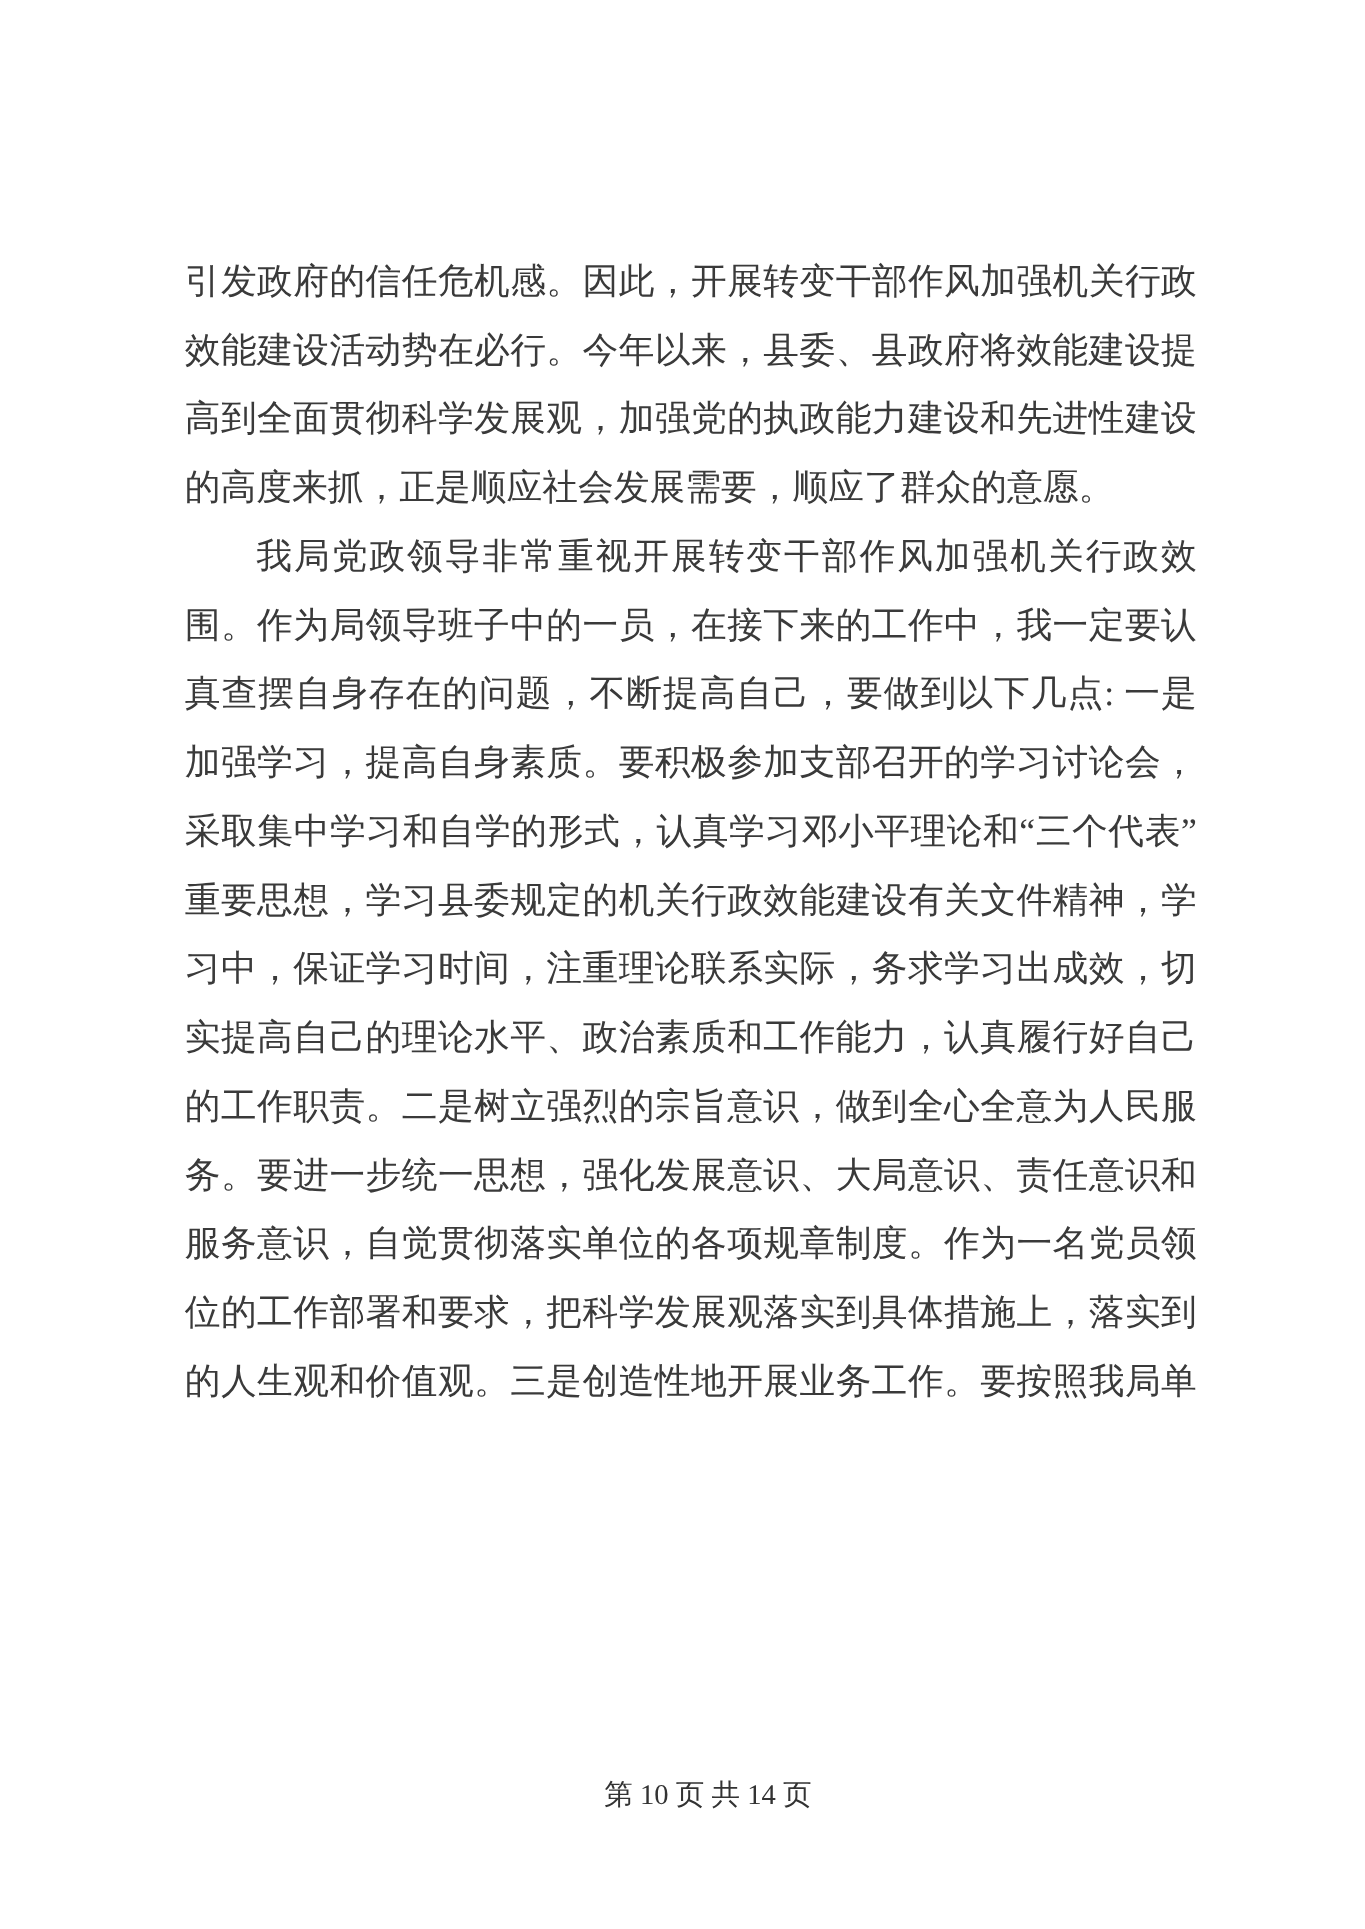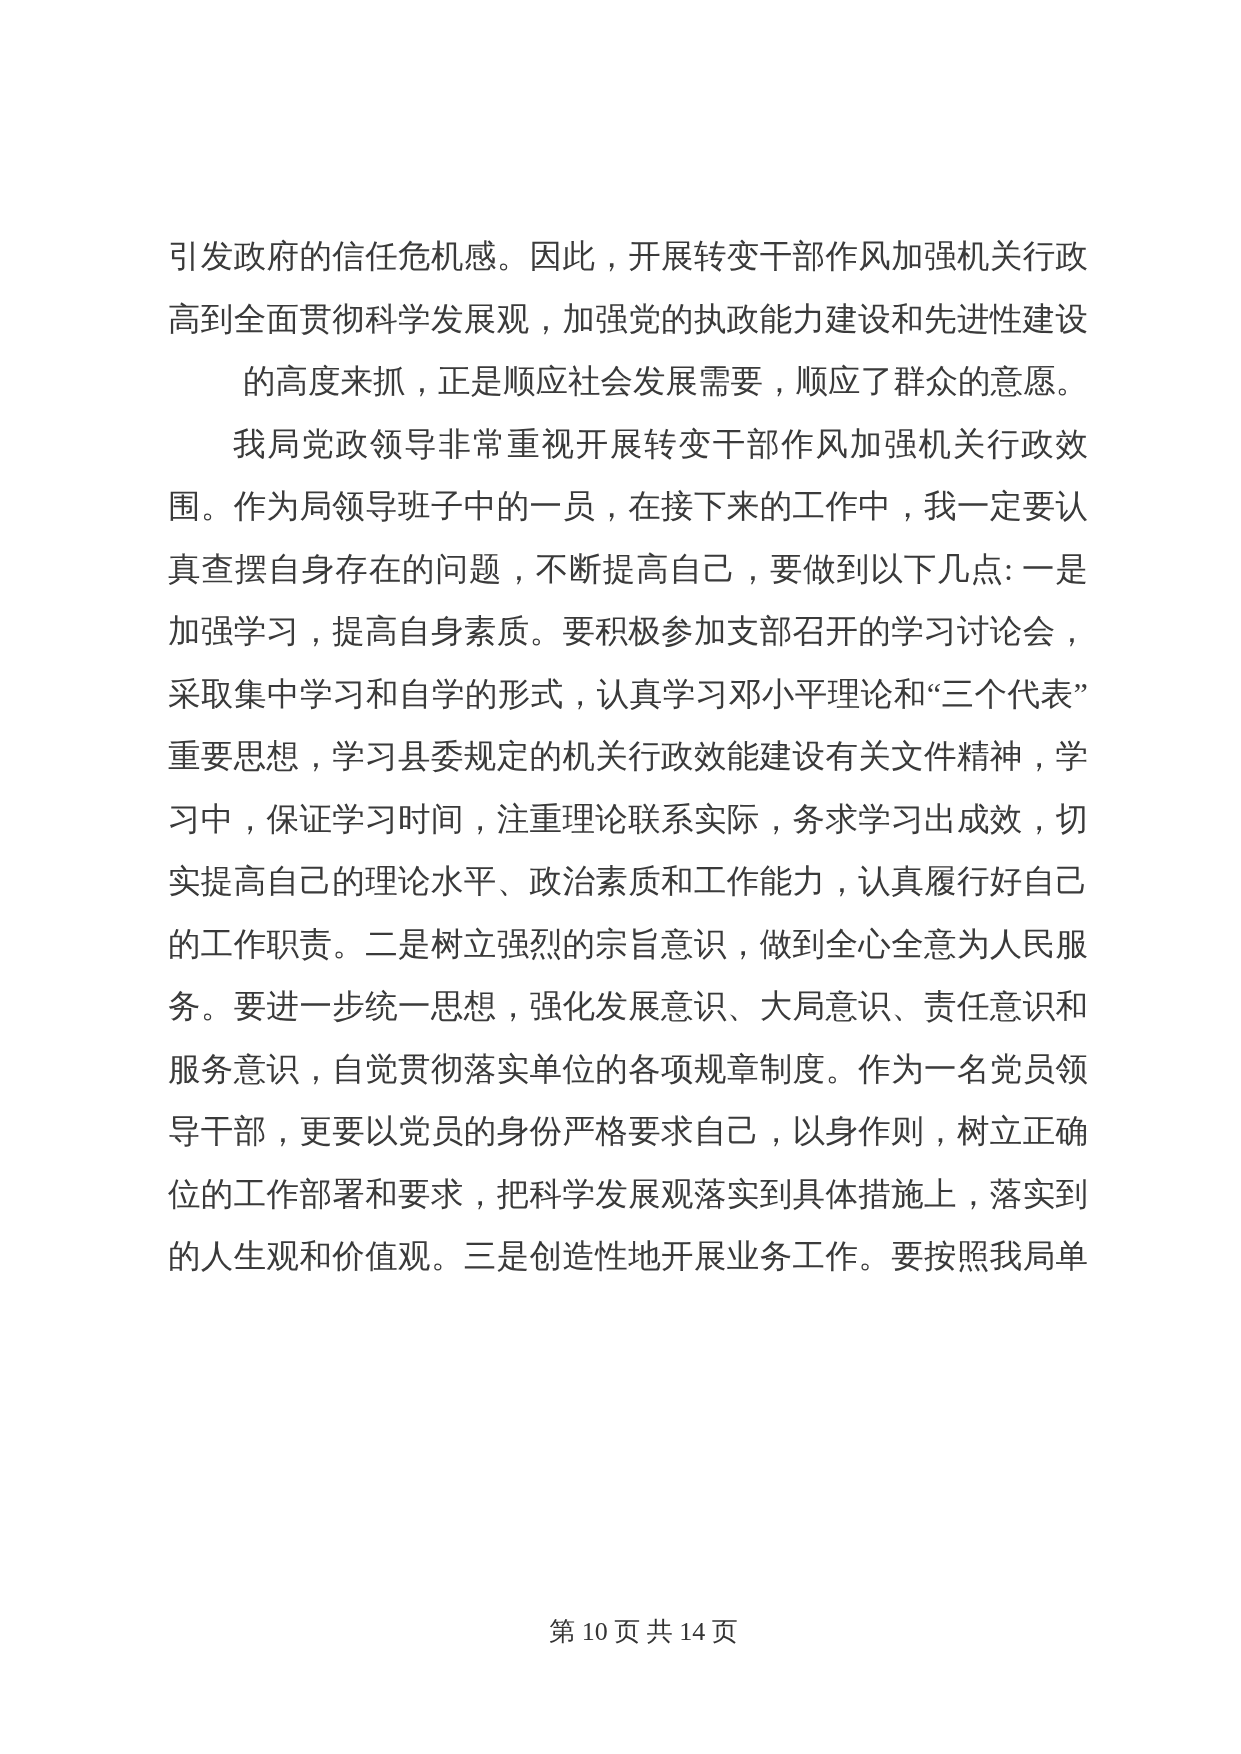--- a/index.html
+++ b/index.html
@@ -26,21 +26,21 @@
     top: 225px;
     width: 920px;
   }
   .text-line {
     font-size: 32.5px;
     line-height: 62.5px;
     height: 62.5px;
     overflow: hidden;
     white-space: nowrap;
     letter-spacing: 0;
-    text-align: right;
+    text-align: left;
   }
   .text-line.justify {
     white-space: normal;
     text-align: justify;
     text-align-last: justify;
     text-justify: inter-character;
   }
   .text-line.indent {
     text-indent: 65px;
   }
@@ -55,33 +55,33 @@
     line-height: 32px;
     color: #333333;
   }
 </style>
 </head>
 <body>
 
 <div class="page">
   <main class="doc-body" id="doc-body">
       <div class="text-line justify">引发政府的信任危机感。因此，开展转变干部作风加强机关行政</div>
+      <div class="text-line justify">效能建设活动势在必行。今年以来，县委、县政府将效能建设提</div>
       <div class="text-line justify">高到全面贯彻科学发展观，加强党的执政能力建设和先进性建设</div>
       <div class="text-line">的高度来抓，正是顺应社会发展需要，顺应了群众的意愿。</div>
       <div class="text-line justify indent">我局党政领导非常重视开展转变干部作风加强机关行政效</div>
       <div class="text-line justify">围。作为局领导班子中的一员，在接下来的工作中，我一定要认</div>
       <div class="text-line justify">真查摆自身存在的问题，不断提高自己，要做到以下几点: 一是</div>
       <div class="text-line justify">加强学习，提高自身素质。要积极参加支部召开的学习讨论会，</div>
       <div class="text-line justify">采取集中学习和自学的形式，认真学习邓小平理论和“三个代表”</div>
       <div class="text-line justify">重要思想，学习县委规定的机关行政效能建设有关文件精神，学</div>
       <div class="text-line justify">习中，保证学习时间，注重理论联系实际，务求学习出成效，切</div>
       <div class="text-line justify">实提高自己的理论水平、政治素质和工作能力，认真履行好自己</div>
       <div class="text-line justify">的工作职责。二是树立强烈的宗旨意识，做到全心全意为人民服</div>
       <div class="text-line justify">务。要进一步统一思想，强化发展意识、大局意识、责任意识和</div>
       <div class="text-line justify">服务意识，自觉贯彻落实单位的各项规章制度。作为一名党员领</div>
-      <div class="text-line justify">导干部，更要以党员的身份严格要求自己，以身作则，树立正确</div>
       <div class="text-line justify">位的工作部署和要求，把科学发展观落实到具体措施上，落实到</div>
       <div class="text-line justify">的人生观和价值观。三是创造性地开展业务工作。要按照我局单</div>
     </main>
   <footer class="page-footer">
     <span>第 10 页 共 14 页</span>
   </footer>
 </div>
 
 </body></html>

